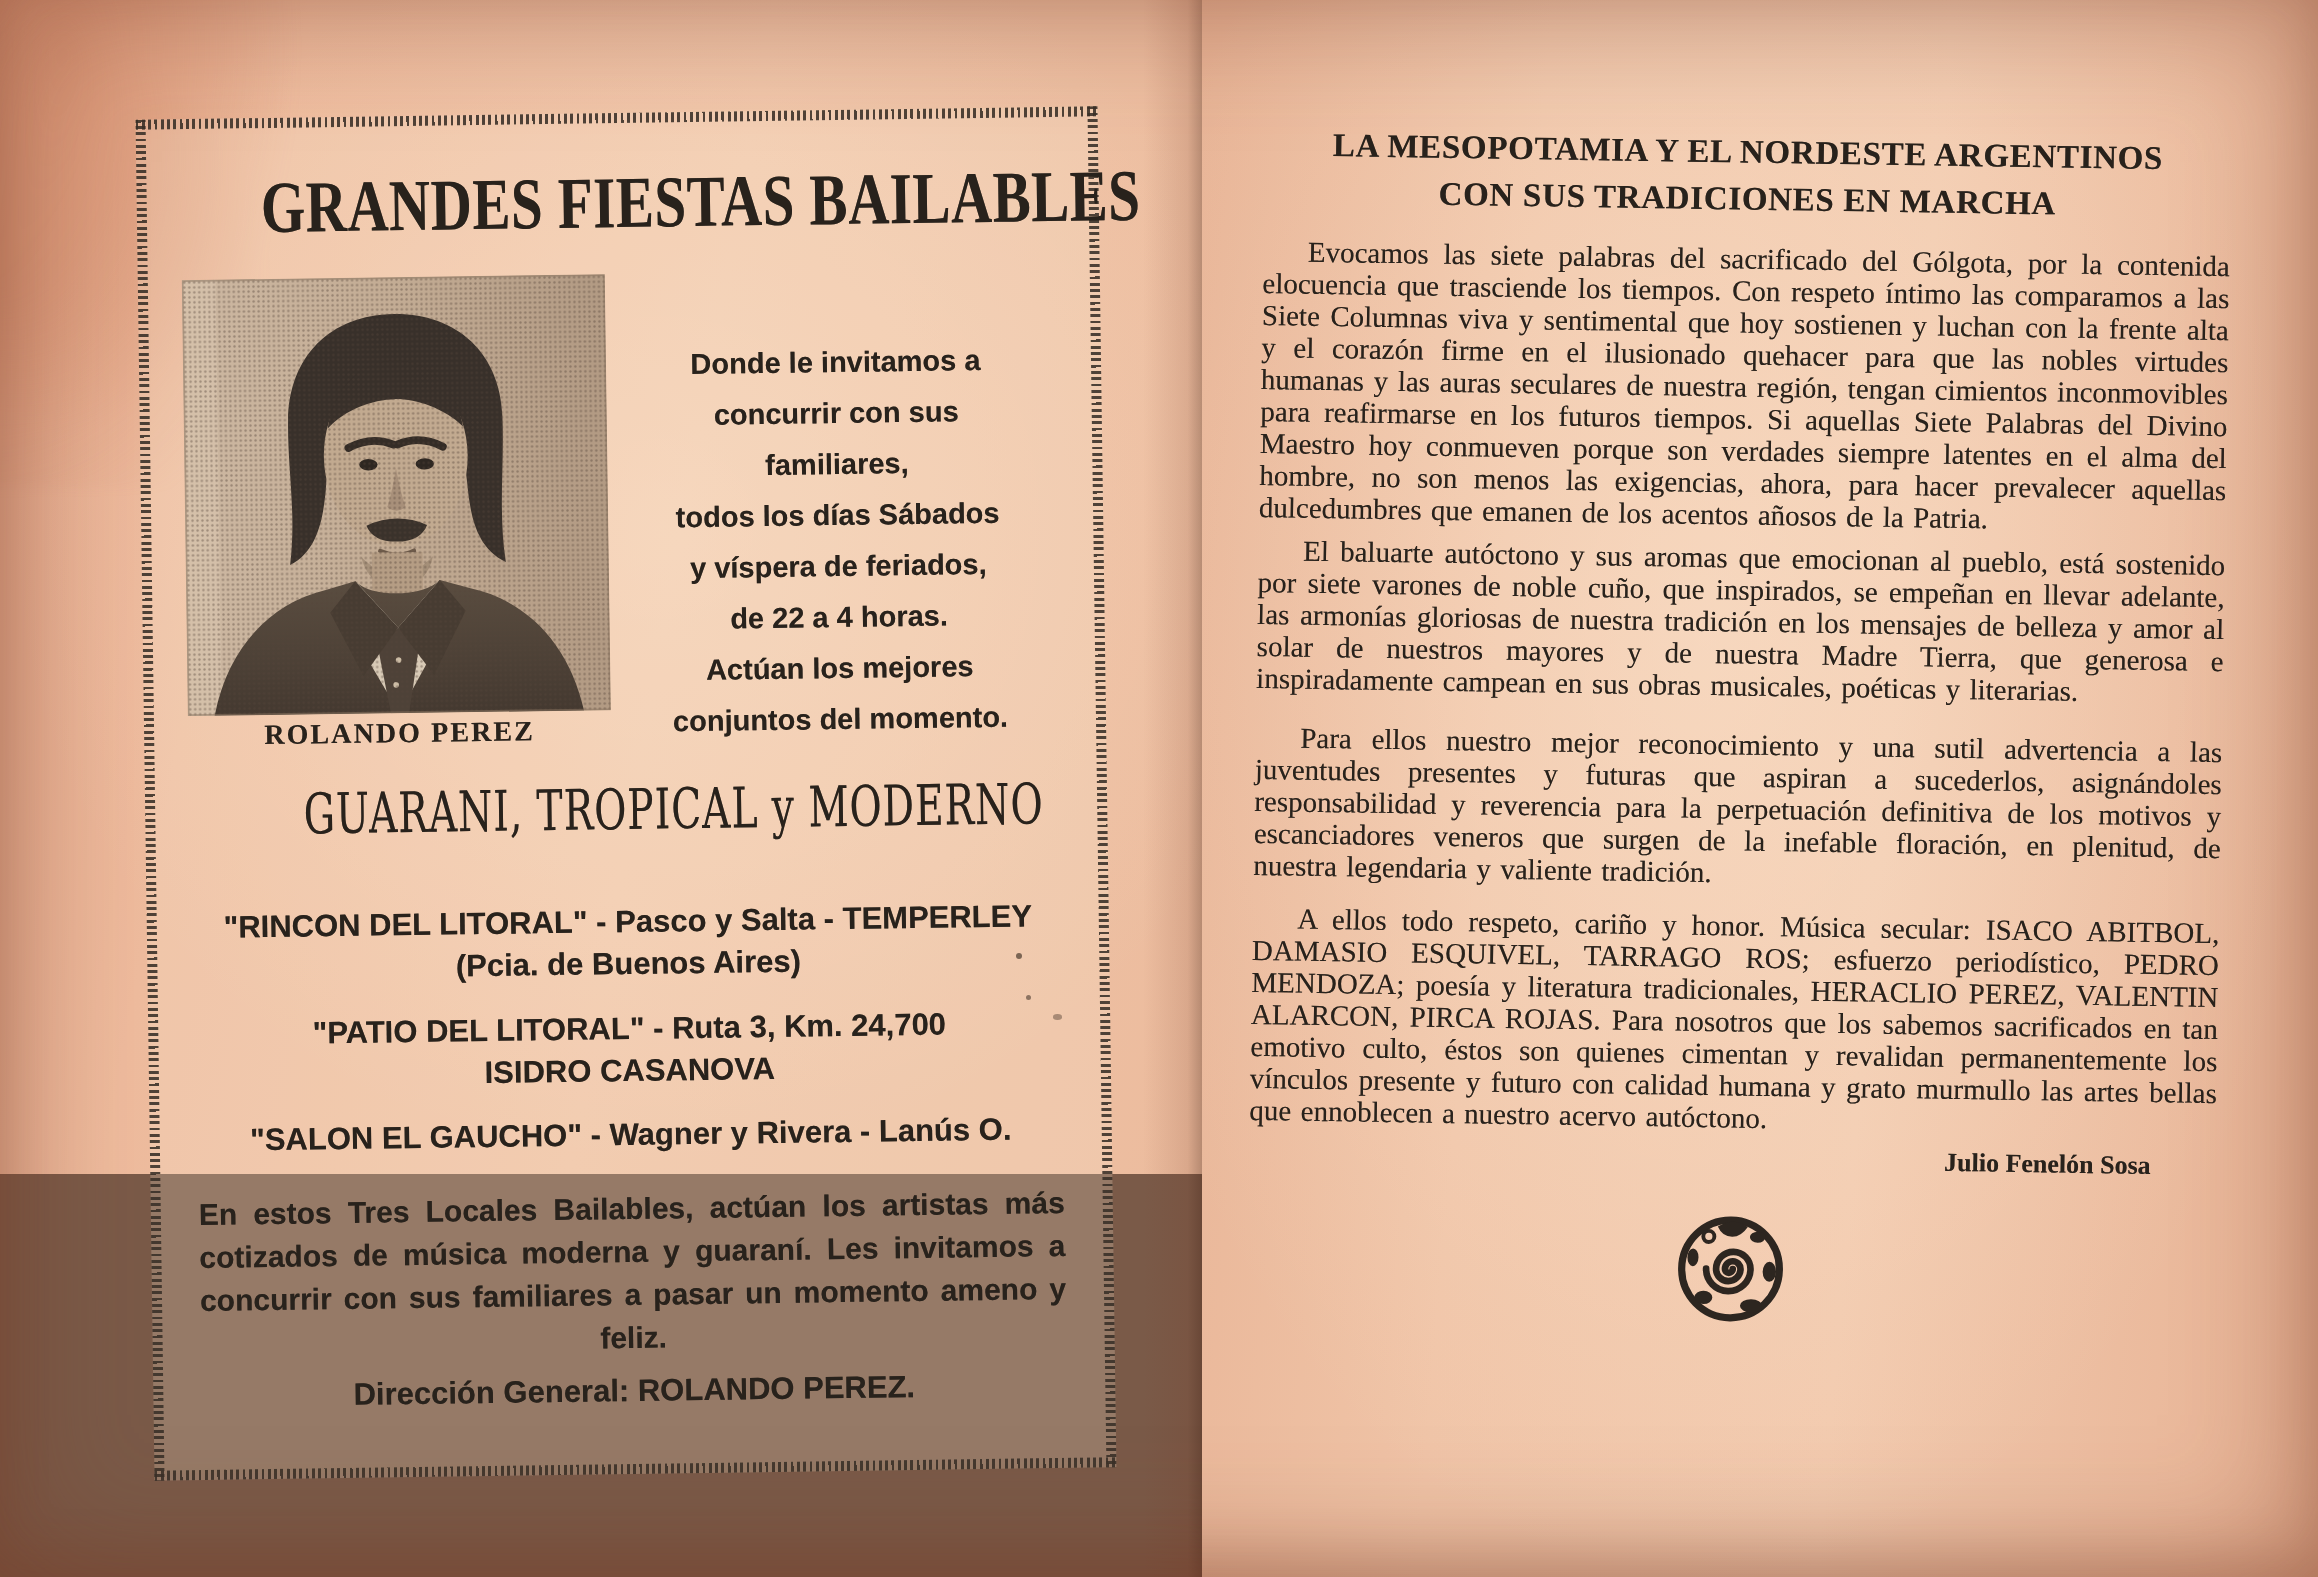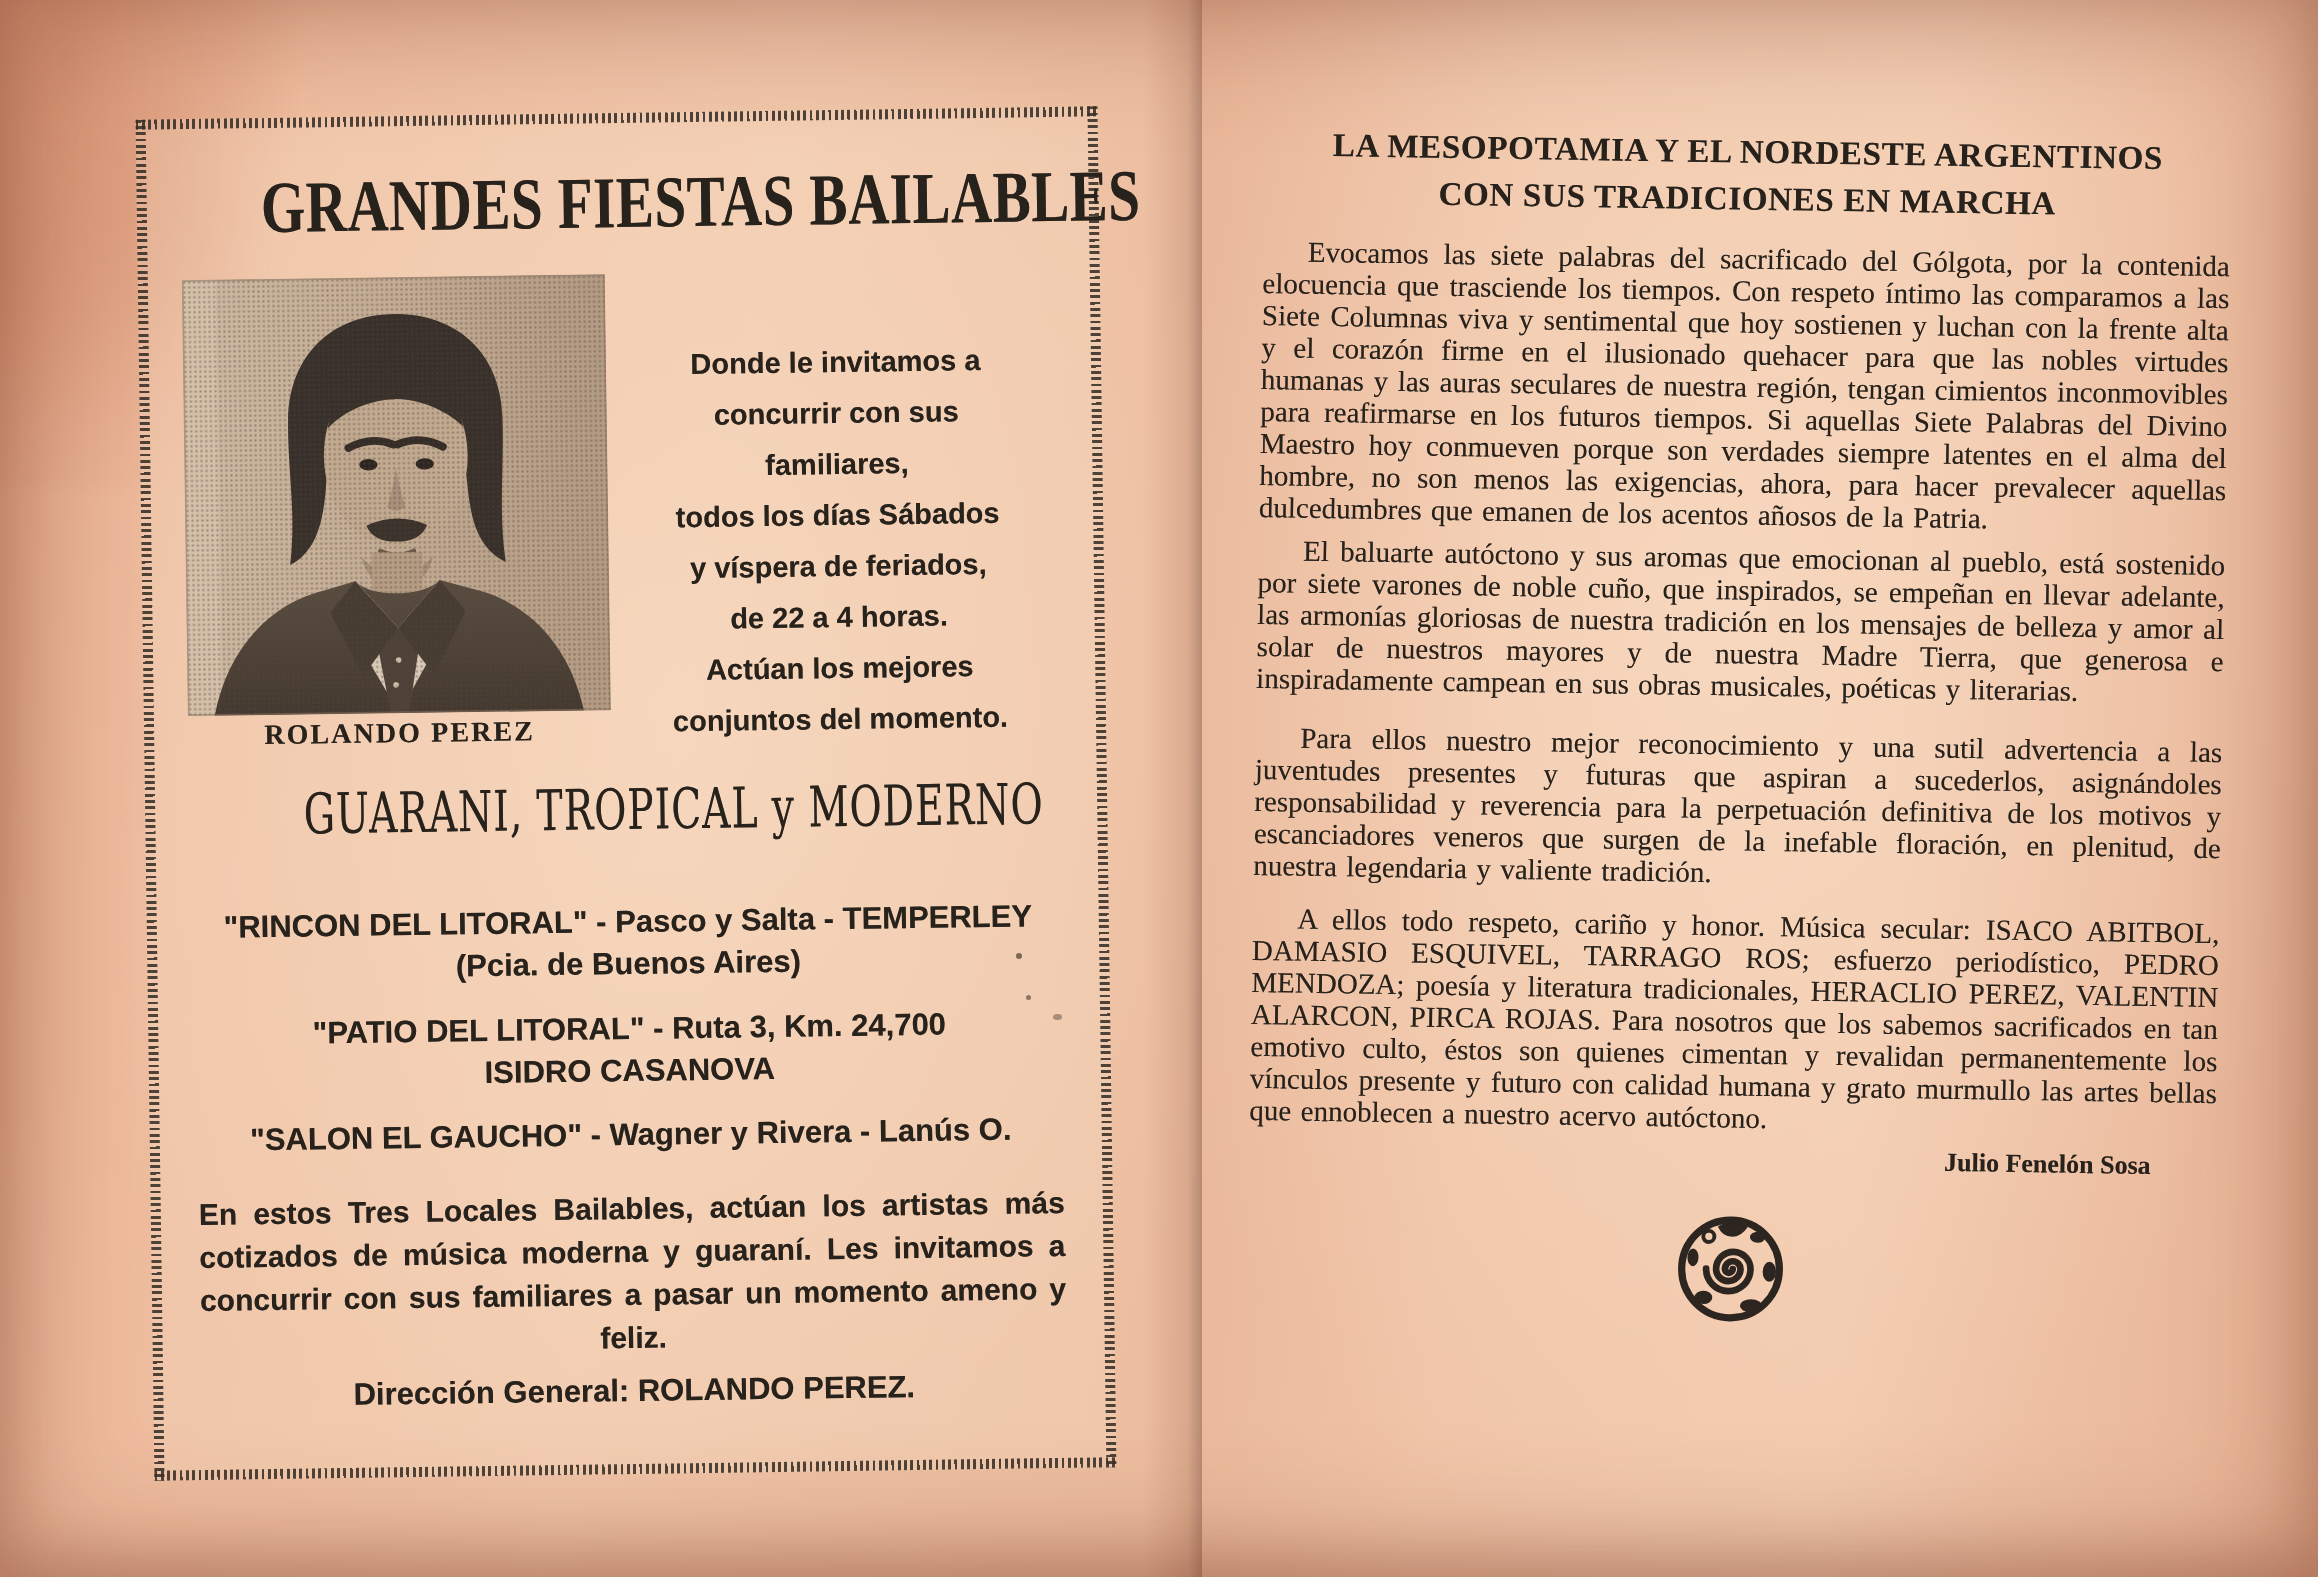--- a/index.html
+++ b/index.html
@@ -1,20 +1,20 @@
 <!DOCTYPE html>
 <html style="font-size:11.3px"><head>
 <meta charset="utf-8">
 <style>
   html,body{margin:0;padding:0;background:#7a5a48;}
   .scan{position:relative;width:2319px;height:1577px;overflow:hidden;
         font-family:"Liberation Serif",serif;}
 
   
-  .left-page{position:absolute;left:0;top:0;width:1202px;height:1577px;
+  .left-page{position:absolute;left:0;top:0;width:1202px;height:1174px;
     background:
       radial-gradient(ellipse at 55% 45%, rgba(255,236,214,0.35), rgba(255,236,214,0) 70%),
       linear-gradient(100deg,#e5a98c 0%,#eebb9d 22%,#f0c3a6 55%,#ecbc9e 100%);}
   .right-page{position:absolute;left:1202px;top:0;width:1117px;height:1577px;
     background:
       radial-gradient(ellipse at 45% 40%, rgba(255,240,220,0.40), rgba(255,240,220,0) 72%),
       linear-gradient(95deg,#e8b496 0%,#f0c4a7 28%,#f2c9ad 60%,#e7b294 100%);}
   .spine{position:absolute;left:1143px;top:0;width:131px;height:1577px;
     background:linear-gradient(90deg,
       rgba(120,60,40,0) 0%, rgba(120,60,40,0.16) 34%,

